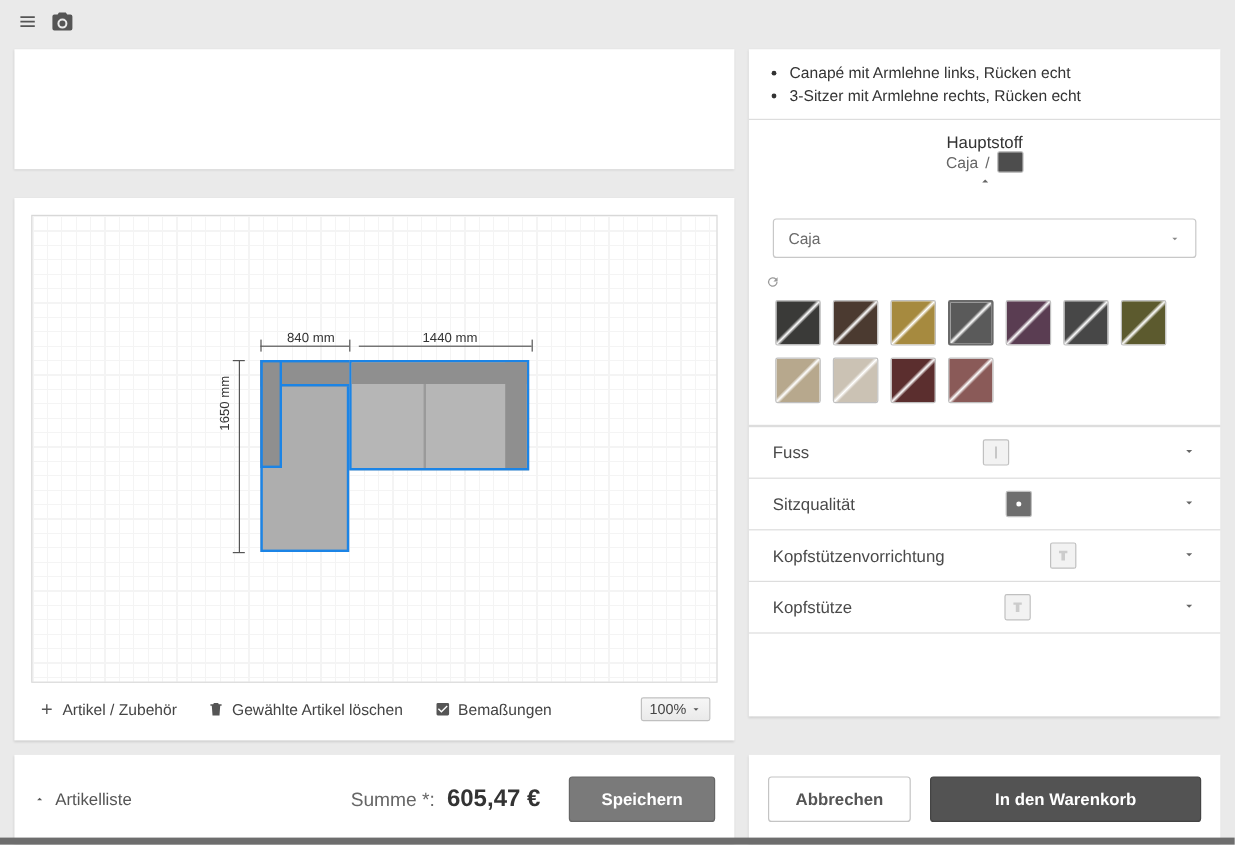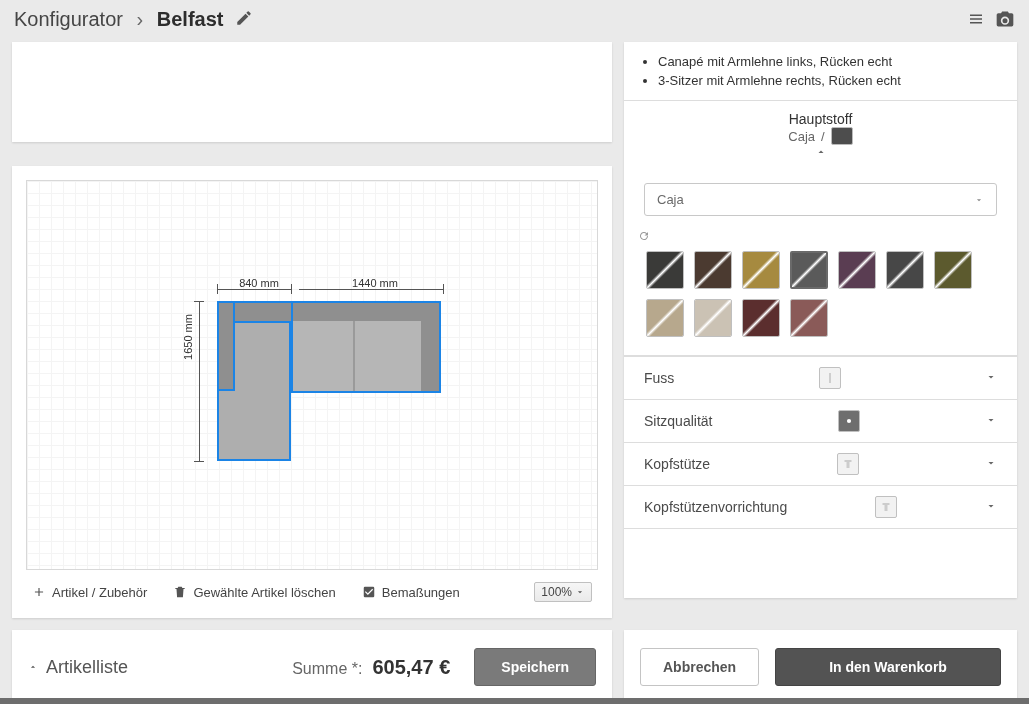--- a/index.html
+++ b/index.html
@@ -114,39 +114,29 @@
   }
   .btn {
     border-radius:3px; padding: 10px 22px; font-size:14px; font-weight:600;
     cursor:pointer; border:1px solid #c4c4c4; background:#fff; color:#555;
   }
   .btn.primary-dark { background:#535353; color:#fff; border:1px solid #444; }
   .btn.primary-light { background:#7a7a7a; color:#fff; border:1px solid #666; padding:10px 26px;}
   .sum-area { display:flex; align-items:baseline; gap:10px; }
   .sum-lbl { font-size:16px; color:#666; }
   .sum-val { font-size:20px; font-weight:700; color:#333; }
-  .artlist { display:flex; align-items:center; gap:8px; font-size:18px; color:#555; cursor:pointer; }
+  .artlist { display:flex; align-items:center; gap:8px; font-size:14px; color:#555; cursor:pointer; }
   .footer-bar { height:6px; background:#6d6d6d; position:absolute; bottom:0; left:0; right:0;}
 </style>
 </head>
 <body>
 
 <div class="app">
 
   <div class="topbar">
-    <div class="breadcrumb">
-      <span>Konfigurator</span>
-      <span class="sep">›</span>
-      <span class="current">Belfast</span>
-      <span style="margin-left:6px; display:inline-block; vertical-align:middle;">
-        <svg class="icon-svg" viewBox="0 0 24 24">
-            <path d="M3 17.25V21h3.75L17.8 9.94l-3.75-3.75L3 17.25zM20.7 7.04a1 1 0 0 0 0-1.41l-2.34-2.34a1 1 0 0 0-1.41 0l-1.83 1.83 3.75 3.75 1.83-1.83z"></path>
-          </svg>
-      </span>
-    </div>
     <div class="top-icons">
       <span class="icon-btn">
         <svg class="icon-svg" viewBox="0 0 24 24">
             <path d="M4 6h16v2H4zM4 11h16v2H4zM4 16h16v2H4z"></path>
           </svg>
       </span>
       <span class="icon-btn">
         <svg class="icon-svg" style="width:20px;height:20px" viewBox="0 0 24 24">
             <path d="M20 5h-3.2l-1.4-2H8.6L7.2 5H4a2 2 0 0 0-2 2v12a2 2 0 0 0 2 2h16a2 2 0 0 0 2-2V7a2 2 0 0 0-2-2zm-8 14a5 5 0 1 1 0-10 5 5 0 0 1 0 10zm0-8a3 3 0 1 0 0 6 3 3 0 0 0 0-6z"></path>
           </svg>
@@ -319,34 +309,34 @@
                 <circle cx="12" cy="12" r="5"></circle>
               </svg>
           </span>
           <span>
             <svg class="chev" style="fill:#666" viewBox="0 0 24 24">
                 <path d="M7 10l5 5 5-5z"></path>
               </svg>
           </span>
         </div>
         <div class="acc-row">
-          <span>Kopfstütze</span>
+          <span>Kopfstützenvorrichtung</span>
           <span class="acc-thumb">
             <svg style="width:12px;height:12px;fill:#ccc" viewBox="0 0 24 24">
                 <path d="M5 4h14v4H5zM9 8h6v12H9z"></path>
               </svg>
           </span>
           <span>
             <svg class="chev" style="fill:#666" viewBox="0 0 24 24">
                 <path d="M7 10l5 5 5-5z"></path>
               </svg>
           </span>
         </div>
         <div class="acc-row">
-          <span>Kopfstützenvorrichtung</span>
+          <span>Kopfstütze</span>
           <span class="acc-thumb">
             <svg style="width:12px;height:12px;fill:#ccc" viewBox="0 0 24 24">
                 <path d="M5 4h14v4H5zM9 8h6v12H9z"></path>
               </svg>
           </span>
           <span>
             <svg class="chev" style="fill:#666" viewBox="0 0 24 24">
                 <path d="M7 10l5 5 5-5z"></path>
               </svg>
           </span>

